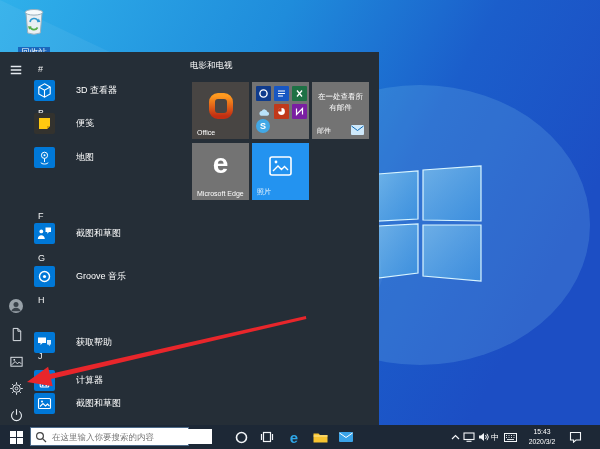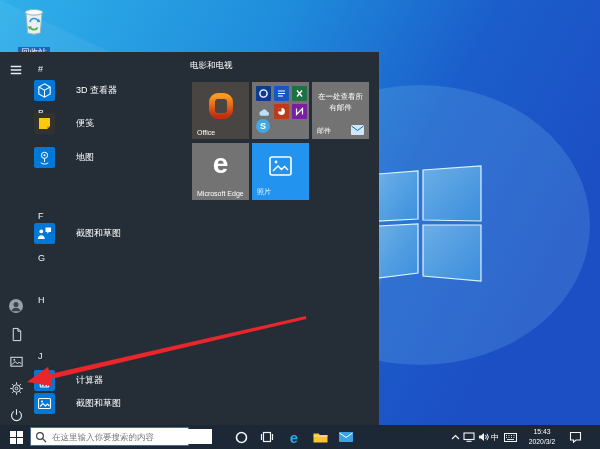--- a/index.html
+++ b/index.html
@@ -170,22 +170,40 @@
         <g fill="#fff">
           <circle cx="7.3" cy="8.4" r="1.9"></circle>
           <path d="M3.8 16c0-2.3 1.6-3.8 3.5-3.8s3.5 1.5 3.5 3.8z"></path>
           <path d="M11.5 4.5H17v4.6h-2l-1.7 1.7V9.1h-1.8z"></path>
         </g>
       </svg>
       <span class="albl">截图和草图</span>
     </div>
 
     <div class="ahdr" style="top:199px">G</div>
+    <div class="arow" style="top:213px">
+      <svg class="aicon" viewBox="0 0 21 21">
+        <rect width="21" height="21" rx="2" fill="#0078d7"></rect>
+        <circle cx="10.5" cy="10.5" r="5" fill="none" stroke="#fff" stroke-width="1.4"></circle>
+        <circle cx="10.5" cy="10.5" r="1.6" fill="#fff"></circle>
+      </svg>
+      <span class="albl">Groove 音乐</span>
+    </div>
 
     <div class="ahdr" style="top:241px">H</div>
+    <div class="arow" style="top:279px">
+      <svg class="aicon" viewBox="0 0 21 21">
+        <rect width="21" height="21" rx="2" fill="#0078d7"></rect>
+        <g fill="#fff">
+          <path d="M4 5.5h8V11H8.5l-2 2v-2H4z"></path>
+          <path d="M13 8h4v4.6h-1.2v1.6l-1.6-1.6H13z" opacity="0.85"></path>
+        </g>
+      </svg>
+      <span class="albl">获取帮助</span>
+    </div>
 
     <div class="ahdr" style="top:297px">J</div>
     <div class="arow" style="top:317px">
       <svg class="aicon" viewBox="0 0 21 21">
         <rect width="21" height="21" rx="2" fill="#0078d7"></rect>
         <g fill="none" stroke="#fff" stroke-width="1.1">
           <rect x="6.2" y="4" width="8.6" height="13" rx="1"></rect>
           <path d="M6.2 7.6h8.6"></path>
         </g>
         <g fill="#fff">

